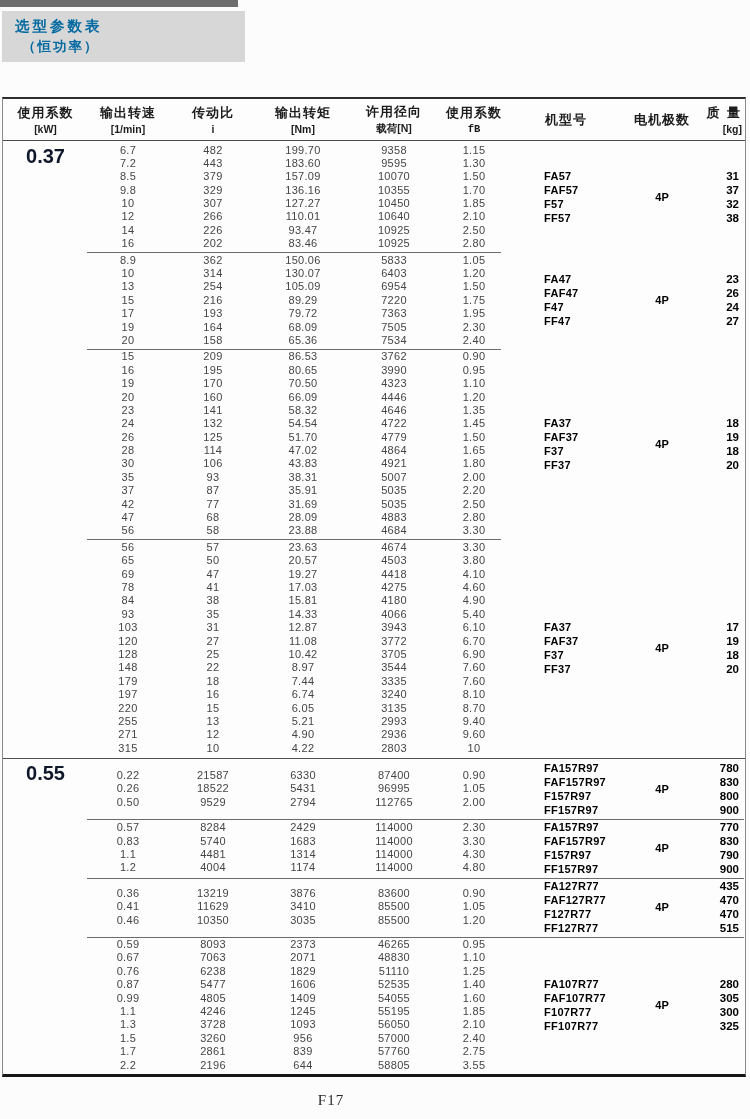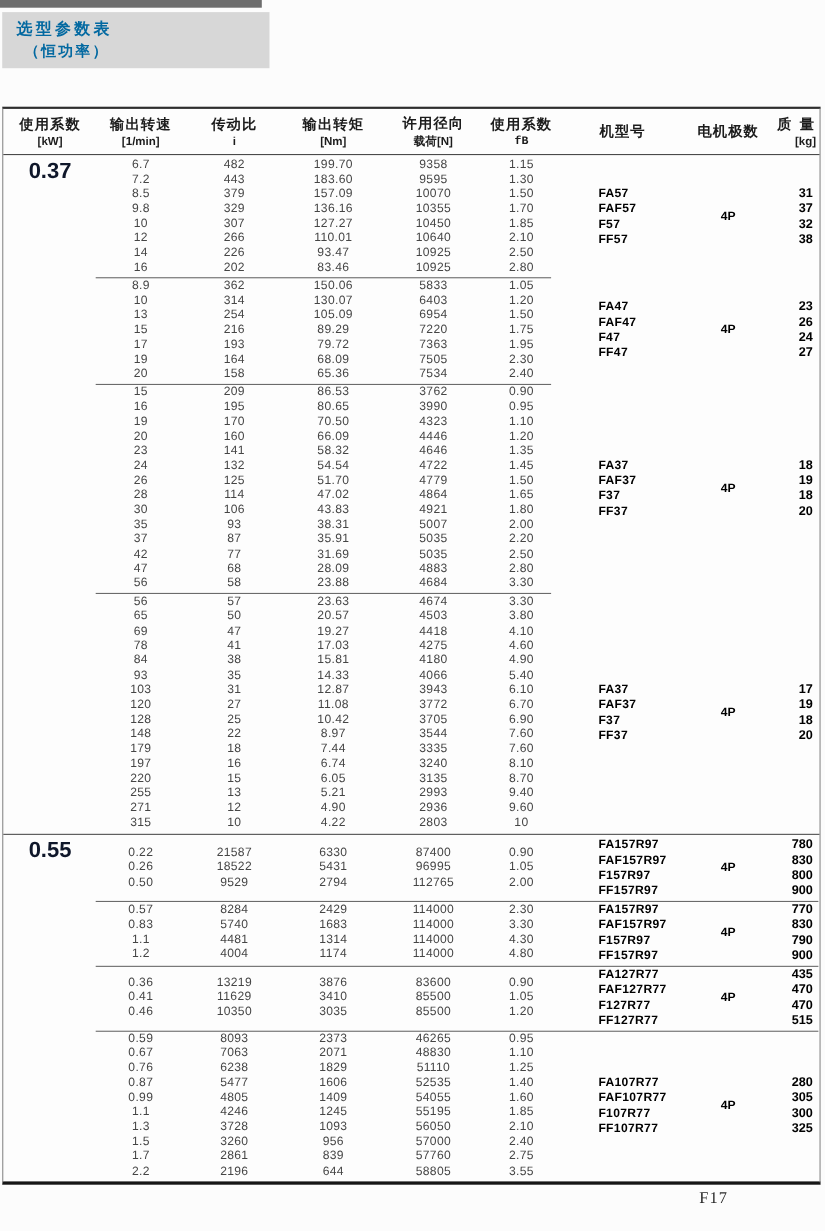--- a/index.html
+++ b/index.html
@@ -39,21 +39,21 @@
   .c-num { align-items:center; }
   .n0{width:80px;} .n1{width:90px;} .n2{width:90px;} .n3{width:92px;} .n4{width:68px;}
   .val { height:13.4px; line-height:13.4px; font-size:11px; color:#454545; letter-spacing:0.3px; }
   .c-model { width:116px; padding-left:36px; }
   .mval { height:14px; line-height:14px; font-size:11px; font-weight:bold; color:#000; letter-spacing:0.3px; }
   .c-poles { width:76px; align-items:center; }
   .pval { font-size:11px; font-weight:bold; color:#000; }
   .c-weight { width:47px; align-items:flex-end; padding-right:8px; }
   .wval { height:14px; line-height:14px; font-size:11.5px; font-weight:bold; color:#000; }
 
-  .footer { position:absolute; left:0; bottom:20px; width:662px; text-align:right;
+  .footer { position:absolute; left:0; bottom:10px; width:662px; text-align:center;
             font-family:"Liberation Serif","DejaVu Serif",serif; font-size:15px; color:#2a2a2a; letter-spacing:1px; }
 </style>
 </head>
 <body>
 
 <div class="page">
   <div class="top-strip"></div>
   <div class="title-box">
     <div class="title-l1">选型参数表</div>
     <div class="title-l2">（恒功率）</div>

